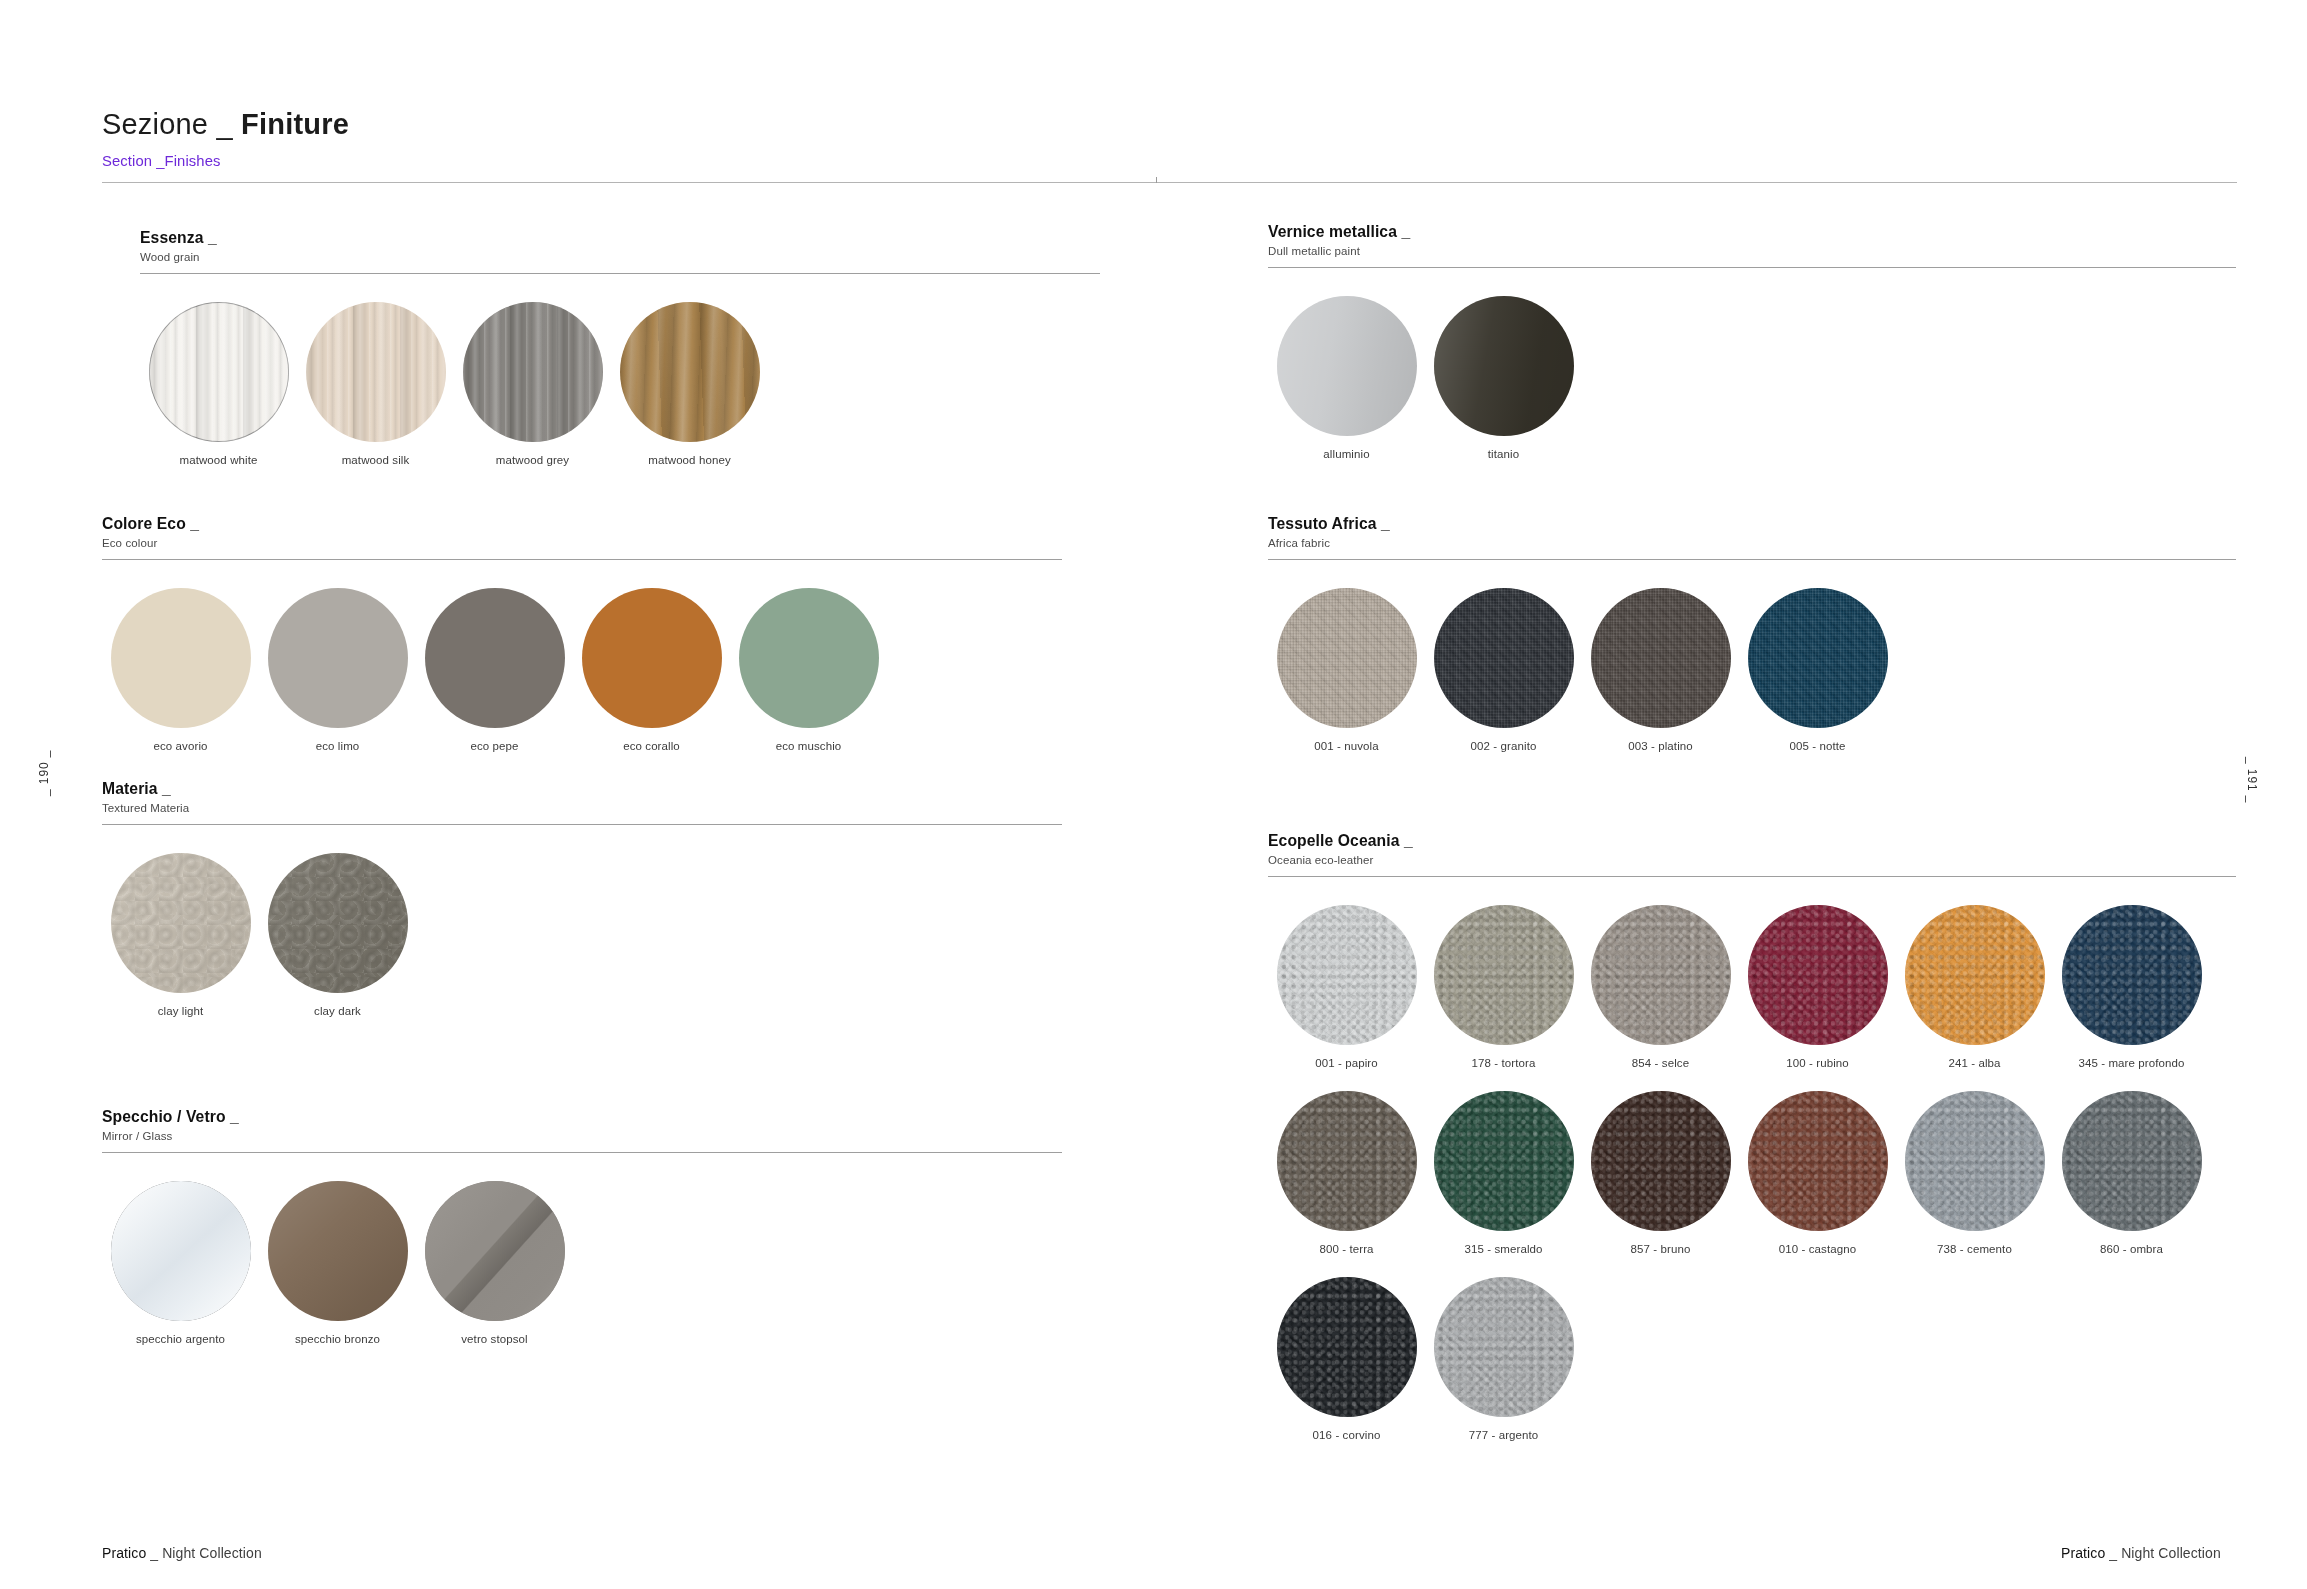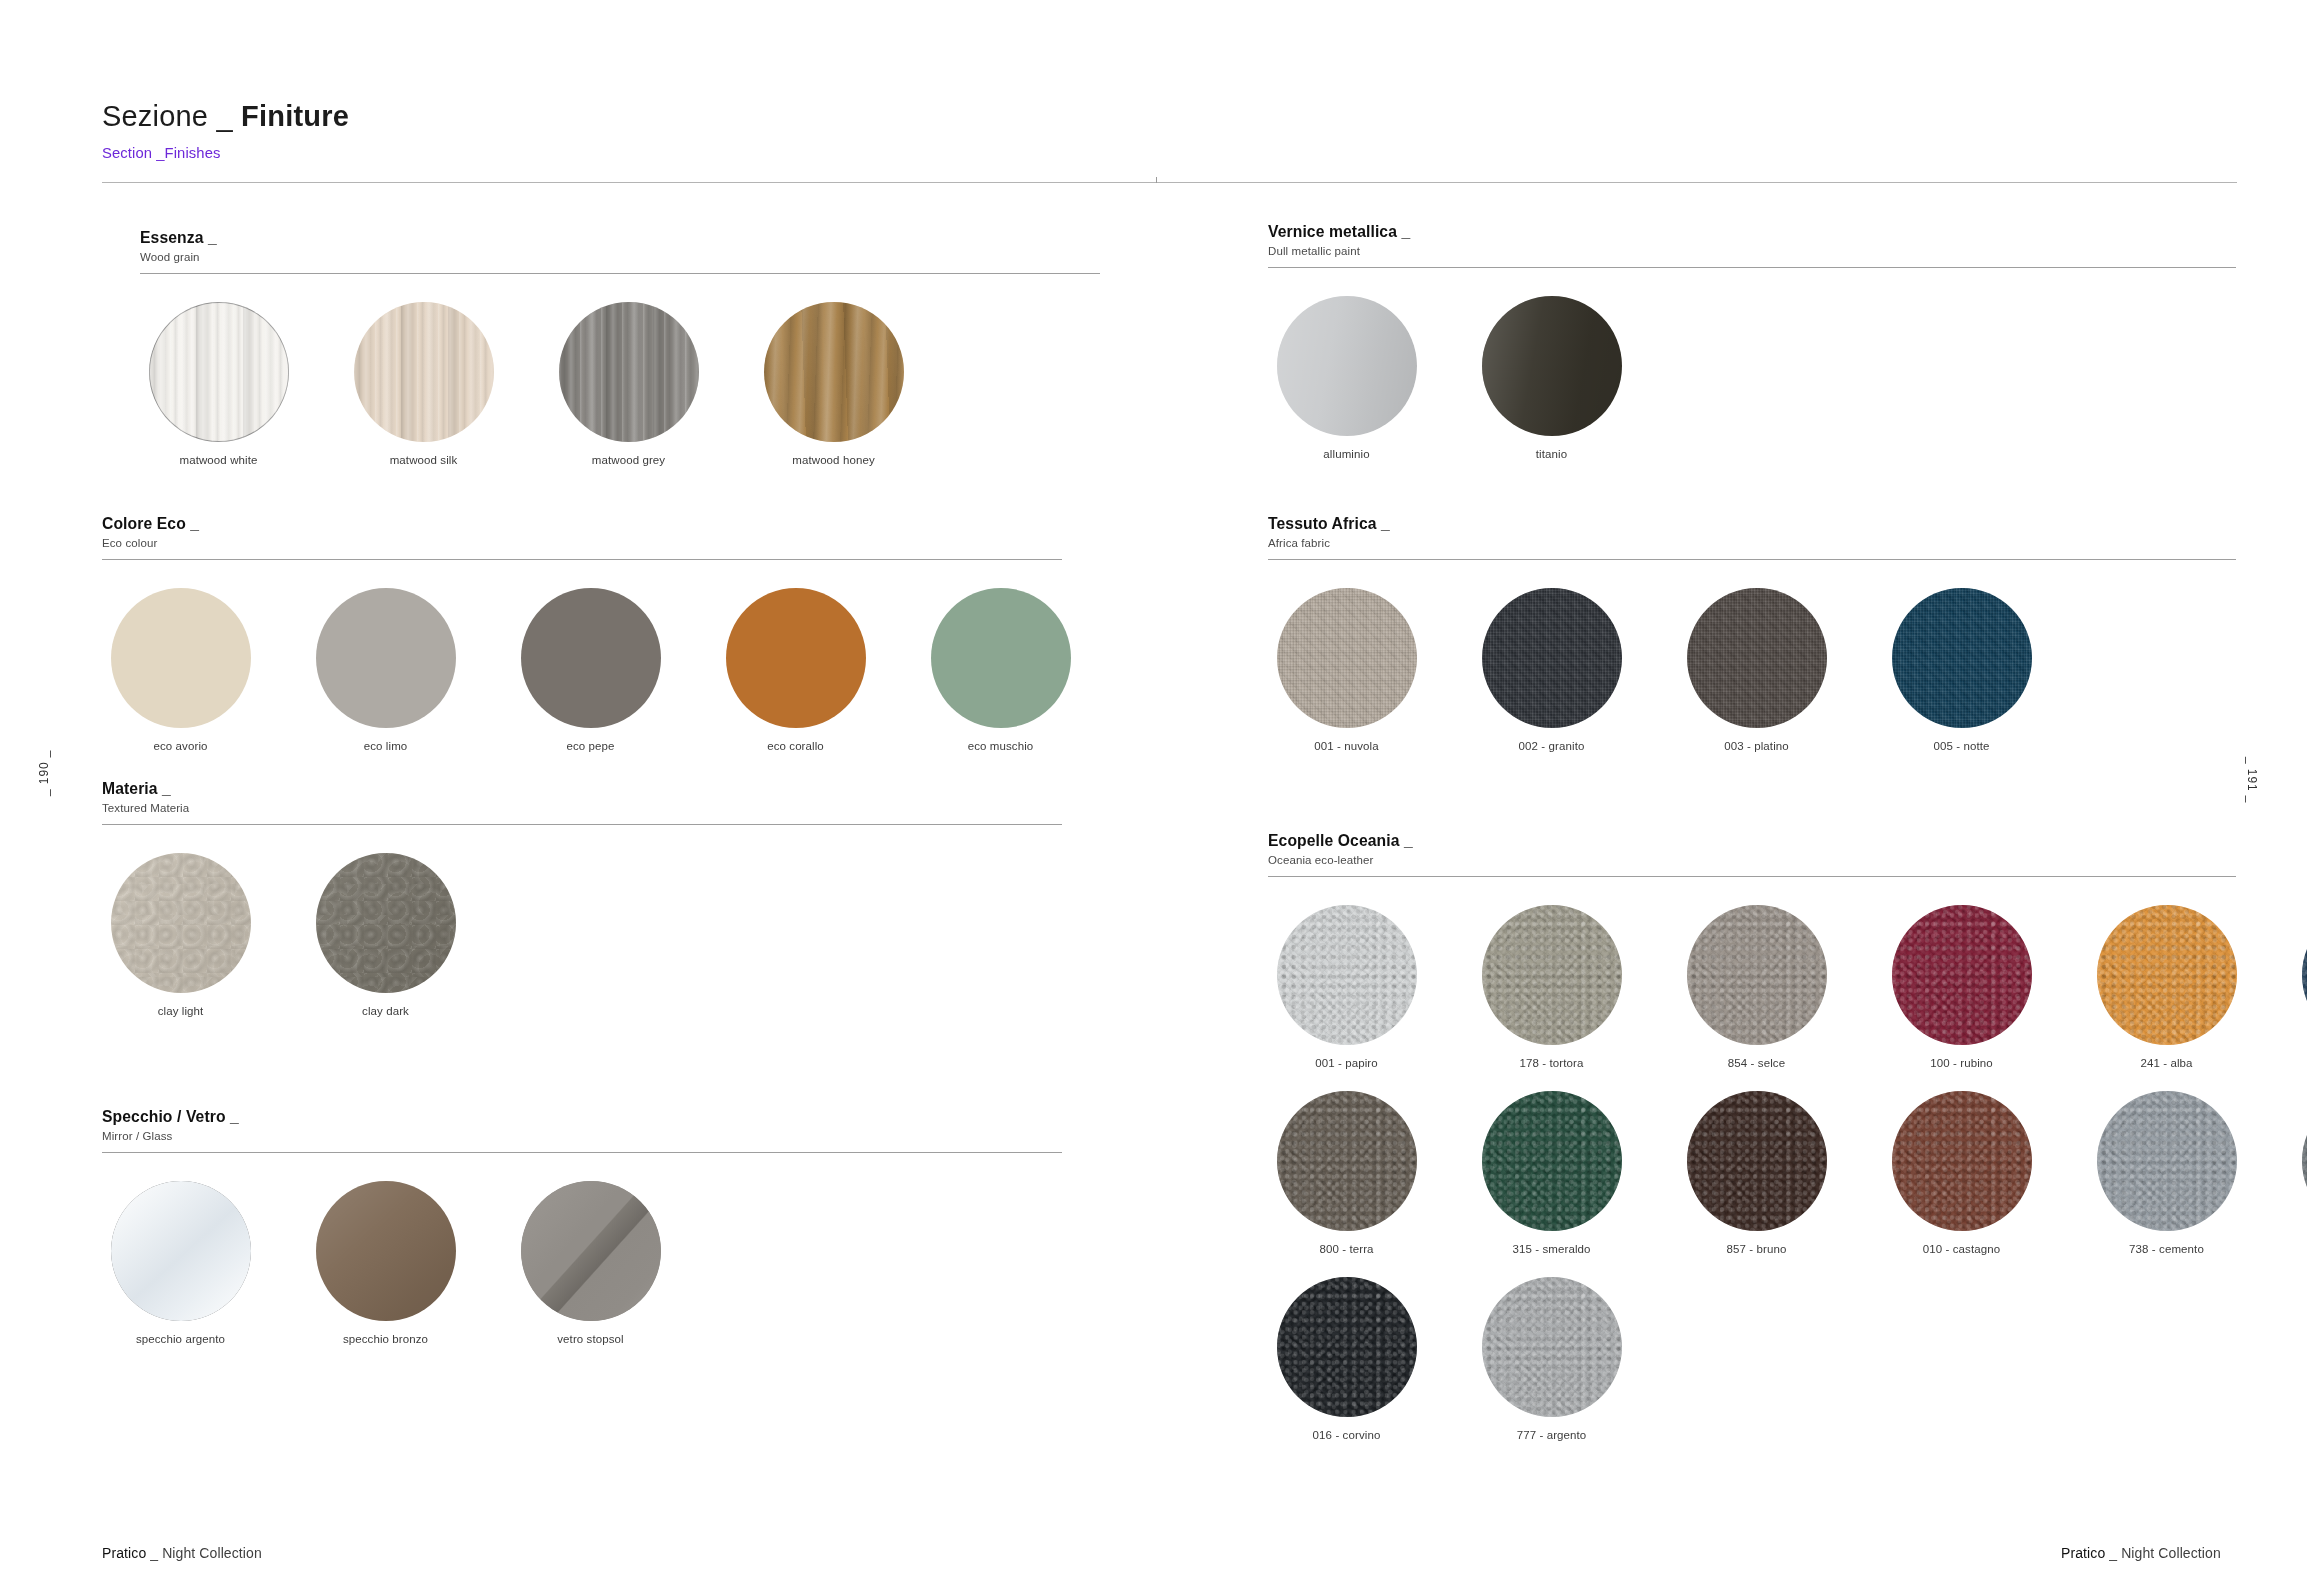--- a/index.html
+++ b/index.html
@@ -13,21 +13,21 @@
   }
 
   .page {
     position: relative;
     width: 2307px;
     height: 1589px;
     background: #ffffff;
   }
 
   
-  .title-block { position: absolute; left: 102px; top: 100px; }
+  .title-block { position: absolute; left: 102px; top: 108px; }
 
   .title-line {
     font-size: 29px;
     color: #1c1c1c;
     letter-spacing: 0.2px;
     white-space: nowrap;
   }
   .title-line .light { font-weight: 300; }
   .title-line .bold  { font-weight: 700; }
 
@@ -86,21 +86,20 @@
     background: #9e9e9e;
   }
   .col-right .sec-rule { width: 968px; }
 
   
   .swatch-rows { margin-top: 28px; }
   .swatch-row {
     display: flex;
     flex-direction: row;
     align-items: center;
-    gap: 48px;
   }
   .swatch-row + .swatch-row { margin-top: 22px; }
 
   .swatch-cell {
     width: 157px;
     flex: 0 0 157px;
     display: flex;
     flex-direction: column;
     align-items: center;
   }

